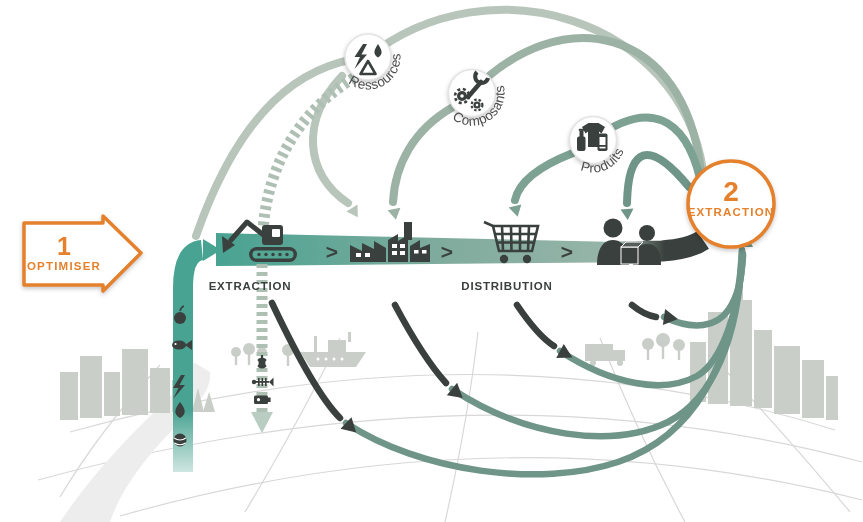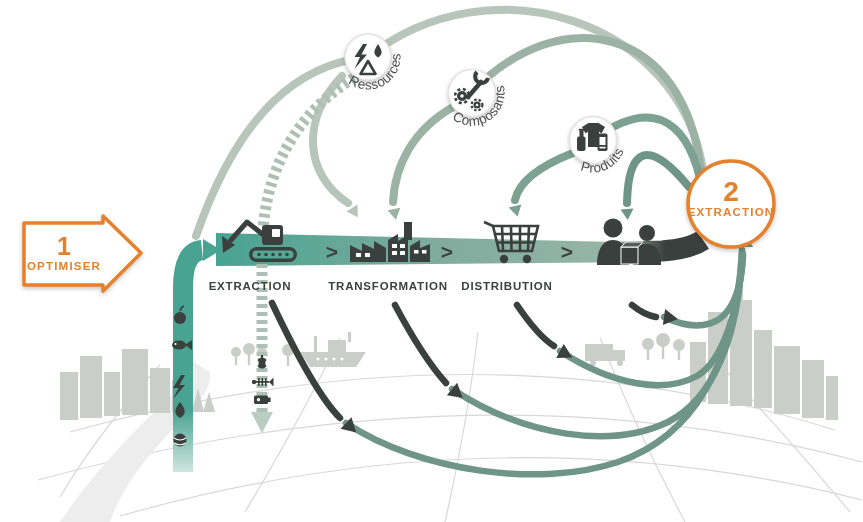--- a/index.html
+++ b/index.html
@@ -327,21 +327,20 @@
 
   <g class="shadowed">
     <polygon points="24,223 103,223 103,216 141,253 103,291 103,285 24,285" fill="#fff" stroke="#e5812c" stroke-width="3.5" stroke-linejoin="round"></polygon>
   </g>
   <g class="shadowed">
     <circle cx="731" cy="204" r="43" fill="#fff" stroke="#e5812c" stroke-width="3.5"></circle>
   </g>
 </svg>
 
 <div class="stage-label" style="left:165px;">EXTRACTION</div>
-<div class="stage-label" style="left:303px;">TRANSFORMATION</div>
 <div class="stage-label" style="left:422px;">DISTRIBUTION</div>
 
 <div class="badge-text" style="left:24px;top:233px;width:80px;">
   <div class="badge-number">1</div>
   <div class="badge-label">OPTIMISER</div>
 </div>
 
 <div class="badge-text" style="left:683px;top:179px;width:96px;">
   <div class="badge-number" style="font-size:28px;">2</div>
   <div class="badge-label">EXTRACTION</div>

